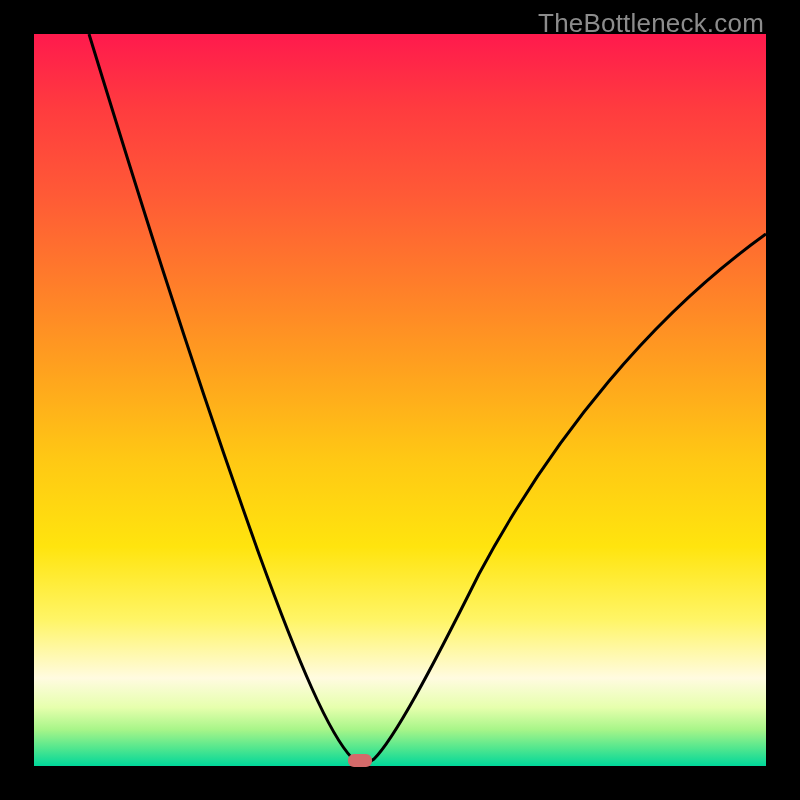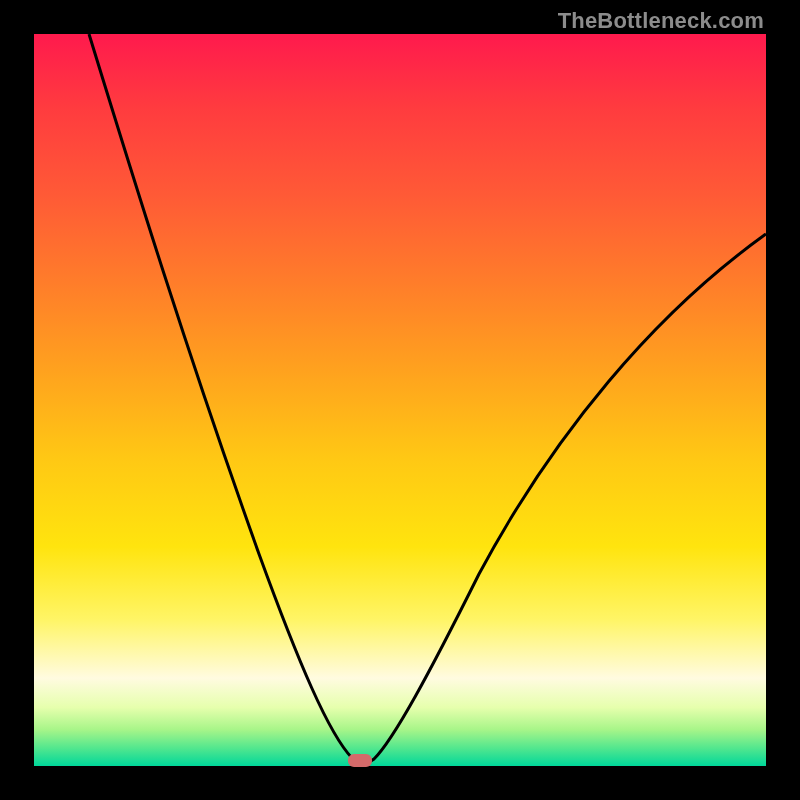--- a/index.html
+++ b/index.html
@@ -39,23 +39,23 @@
       #a8f589 95%,
       #54e78e 97.5%,
       #00d79a 100%
     );
   }
   .watermark {
     position: absolute;
     top: 8px;
     right: 36px;
     color: #8c8c8c;
-    font-size: 22px;
+    font-size: 26px;
     letter-spacing: 0.2px;
-    font-weight: 700;
+    font-weight: 400;
     user-select: none;
   }
   svg.curve {
     position: absolute;
     top: 0;
     left: 0;
     width: 732px;
     height: 732px;
   }
   .marker {

